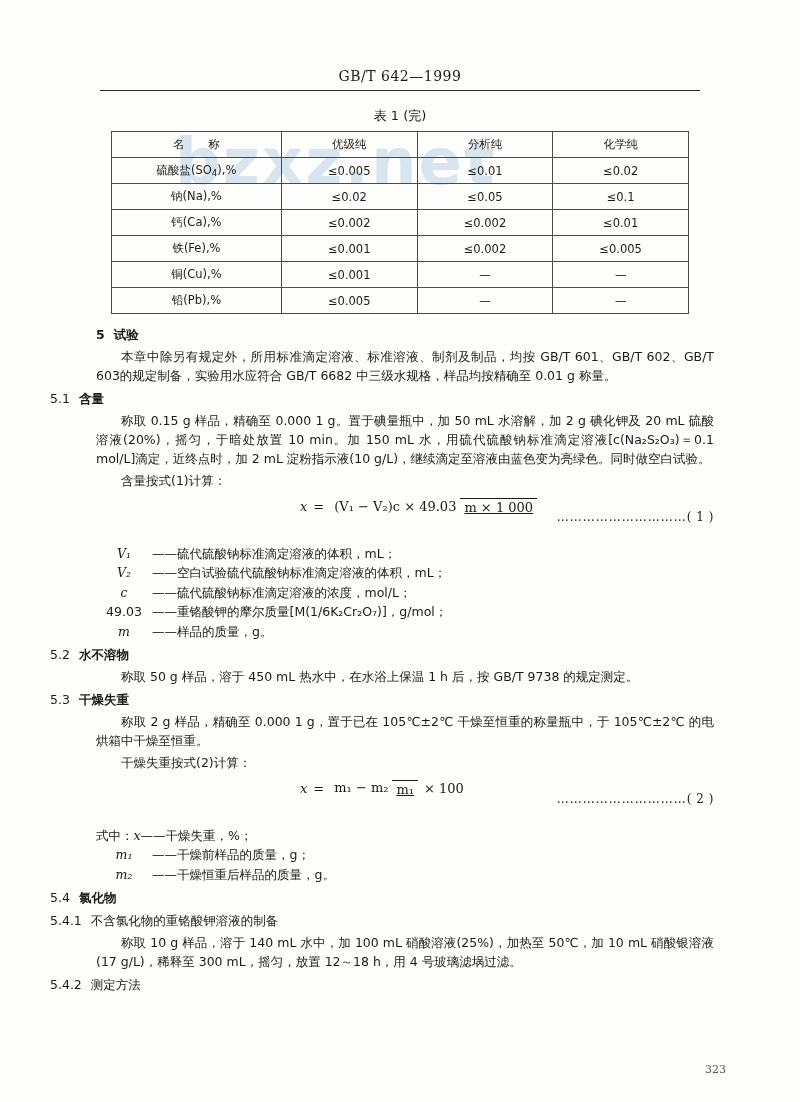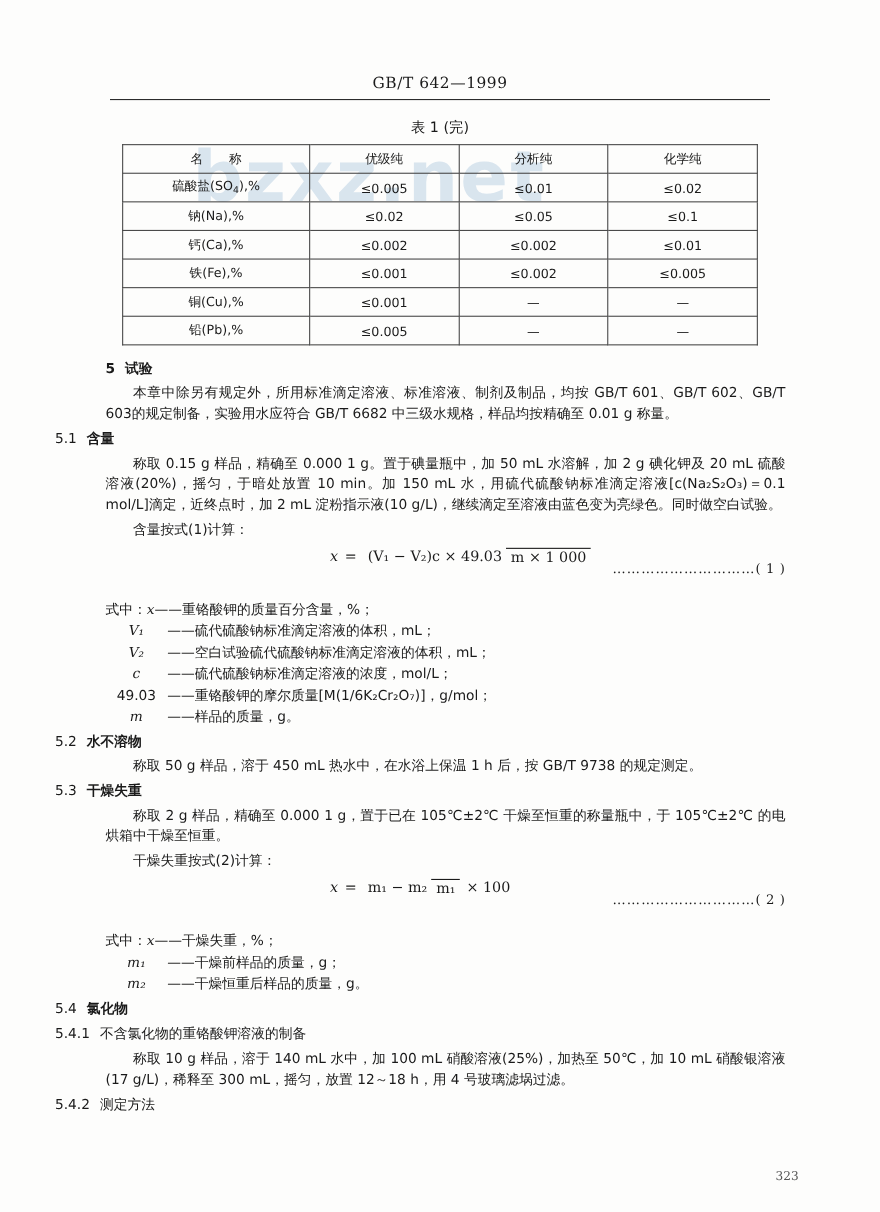--- a/index.html
+++ b/index.html
@@ -132,21 +132,21 @@
     align-items: center;
     gap: 6px;
   }
   .frac {
     display: inline-flex;
     flex-direction: row;
     align-items: center;
     vertical-align: middle;
   }
   .frac .num-part { padding: 0 4px 1px 4px; }
-  .frac .den-part { padding: 1px 4px 0 4px; border-top: 1px solid #1a1a1a; }
+  .frac .den-part { padding: 1px 4px 0 4px; border-top: 1px solid #1a1a1a; text-decoration: underline; }
   .eqno {
     position: absolute;
     right: 86px;
     top: 12px;
     font-size: 12px;
     letter-spacing: .5px;
     font-family: "DejaVu Serif", "Liberation Serif", serif;
   }
   .dots { letter-spacing: 1px; }
   .pageno {
@@ -240,21 +240,20 @@
           <span class="num-part">(V₁ − V₂)c × 49.03</span>
           <span class="den-part">m × 1 000</span>
         </span>
       </div>
       <div class="eqno">
         <span class="dots">…………………………</span><span>( 1 )</span>
       </div>
     </div>
 
     <div class="deflist">
-      <div class="row first"><span class="lead"><span>式中：</span><i class="var">x</i></span><span>——</span><span>重铬酸钾的质量百分含量，%；</span></div>
       <div class="row"><span class="lead"><i class="var">V₁</i></span><span>——</span><span>硫代硫酸钠标准滴定溶液的体积，mL；</span></div>
       <div class="row"><span class="lead"><i class="var">V₂</i></span><span>——</span><span>空白试验硫代硫酸钠标准滴定溶液的体积，mL；</span></div>
       <div class="row"><span class="lead"><i class="var">c</i></span><span>——</span><span>硫代硫酸钠标准滴定溶液的浓度，mol/L；</span></div>
       <div class="row"><span class="lead wide">49.03</span><span>——</span><span>重铬酸钾的摩尔质量[M(1/6K₂Cr₂O₇)]，g/mol；</span></div>
       <div class="row"><span class="lead"><i class="var">m</i></span><span>——</span><span>样品的质量，g。</span></div>
     </div>
 
     <div class="subsec-head">
       <span class="num">5.2</span><span class="ttl">水不溶物</span>
     </div>

